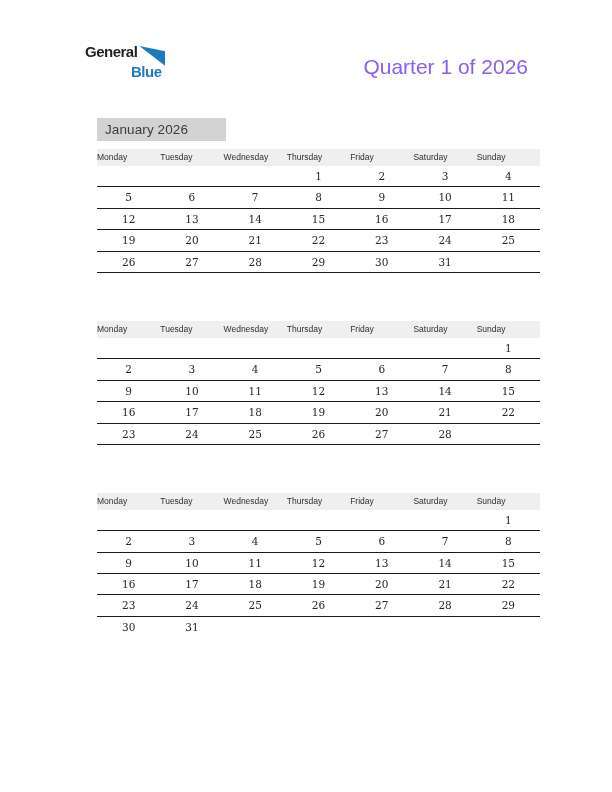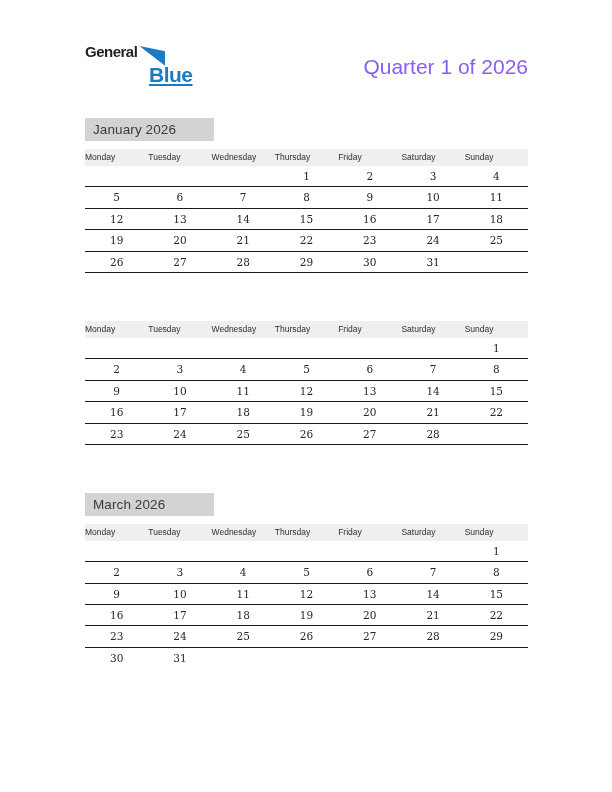--- a/index.html
+++ b/index.html
@@ -19,30 +19,30 @@
   .logo-row{display:flex;align-items:flex-start;}
   .logo-general{
     font-size:15px;font-weight:600;color:#231f20;letter-spacing:-0.5px;line-height:1;
   }
   .logo-triangle{
     width:26px;height:20px;margin-left:2px;margin-top:2px;
     background:var(--logo-blue,#1a7ac2);
     clip-path:polygon(0 0, 100% 26%, 100% 100%);
   }
   .logo-blue{
-    font-size:21px;font-weight:600;letter-spacing:-0.5px;line-height:1;
+    font-size:15px;font-weight:600;letter-spacing:-0.5px;line-height:1;
     color:var(--logo-blue,#1a7ac2);
-    margin-left:64px;margin-top:-2px;text-decoration:underline;
+    margin-left:46px;margin-top:-2px;
   }
   .quarter-title{
     font-size:21px;color:#8b5cf6;margin-top:11px;letter-spacing:0;
   }
 
   
-  #months{position:absolute;left:85px;top:118px;width:443px;}
+  #months{position:absolute;left:97px;top:118px;width:443px;}
   .month + .month{margin-top:48px;}
   .month-title{
     width:129px;height:23px;line-height:23px;padding-left:8px;
     background:var(--month-header-bg,#d3d3d3);
     font-size:13.5px;color:#3b3b3b;letter-spacing:0.1px;
   }
   .month-table{margin-top:8px;width:443px;}
   .week-row{
     display:grid;grid-template-columns:repeat(7,1fr);
   }
@@ -192,21 +192,20 @@
             <div class="day-cell">24</div>
             <div class="day-cell">25</div>
             <div class="day-cell">26</div>
             <div class="day-cell">27</div>
             <div class="day-cell">28</div>
             <div class="day-cell"></div>
           </div>
         </div>
       </div>
       <div class="month">
-        <div class="month-title">March 2026</div>
         <div class="month-table">
           <div class="week-row head">
             <div class="wd-cell">Monday</div>
             <div class="wd-cell">Tuesday</div>
             <div class="wd-cell">Wednesday</div>
             <div class="wd-cell">Thursday</div>
             <div class="wd-cell">Friday</div>
             <div class="wd-cell">Saturday</div>
             <div class="wd-cell">Sunday</div>
           </div>

